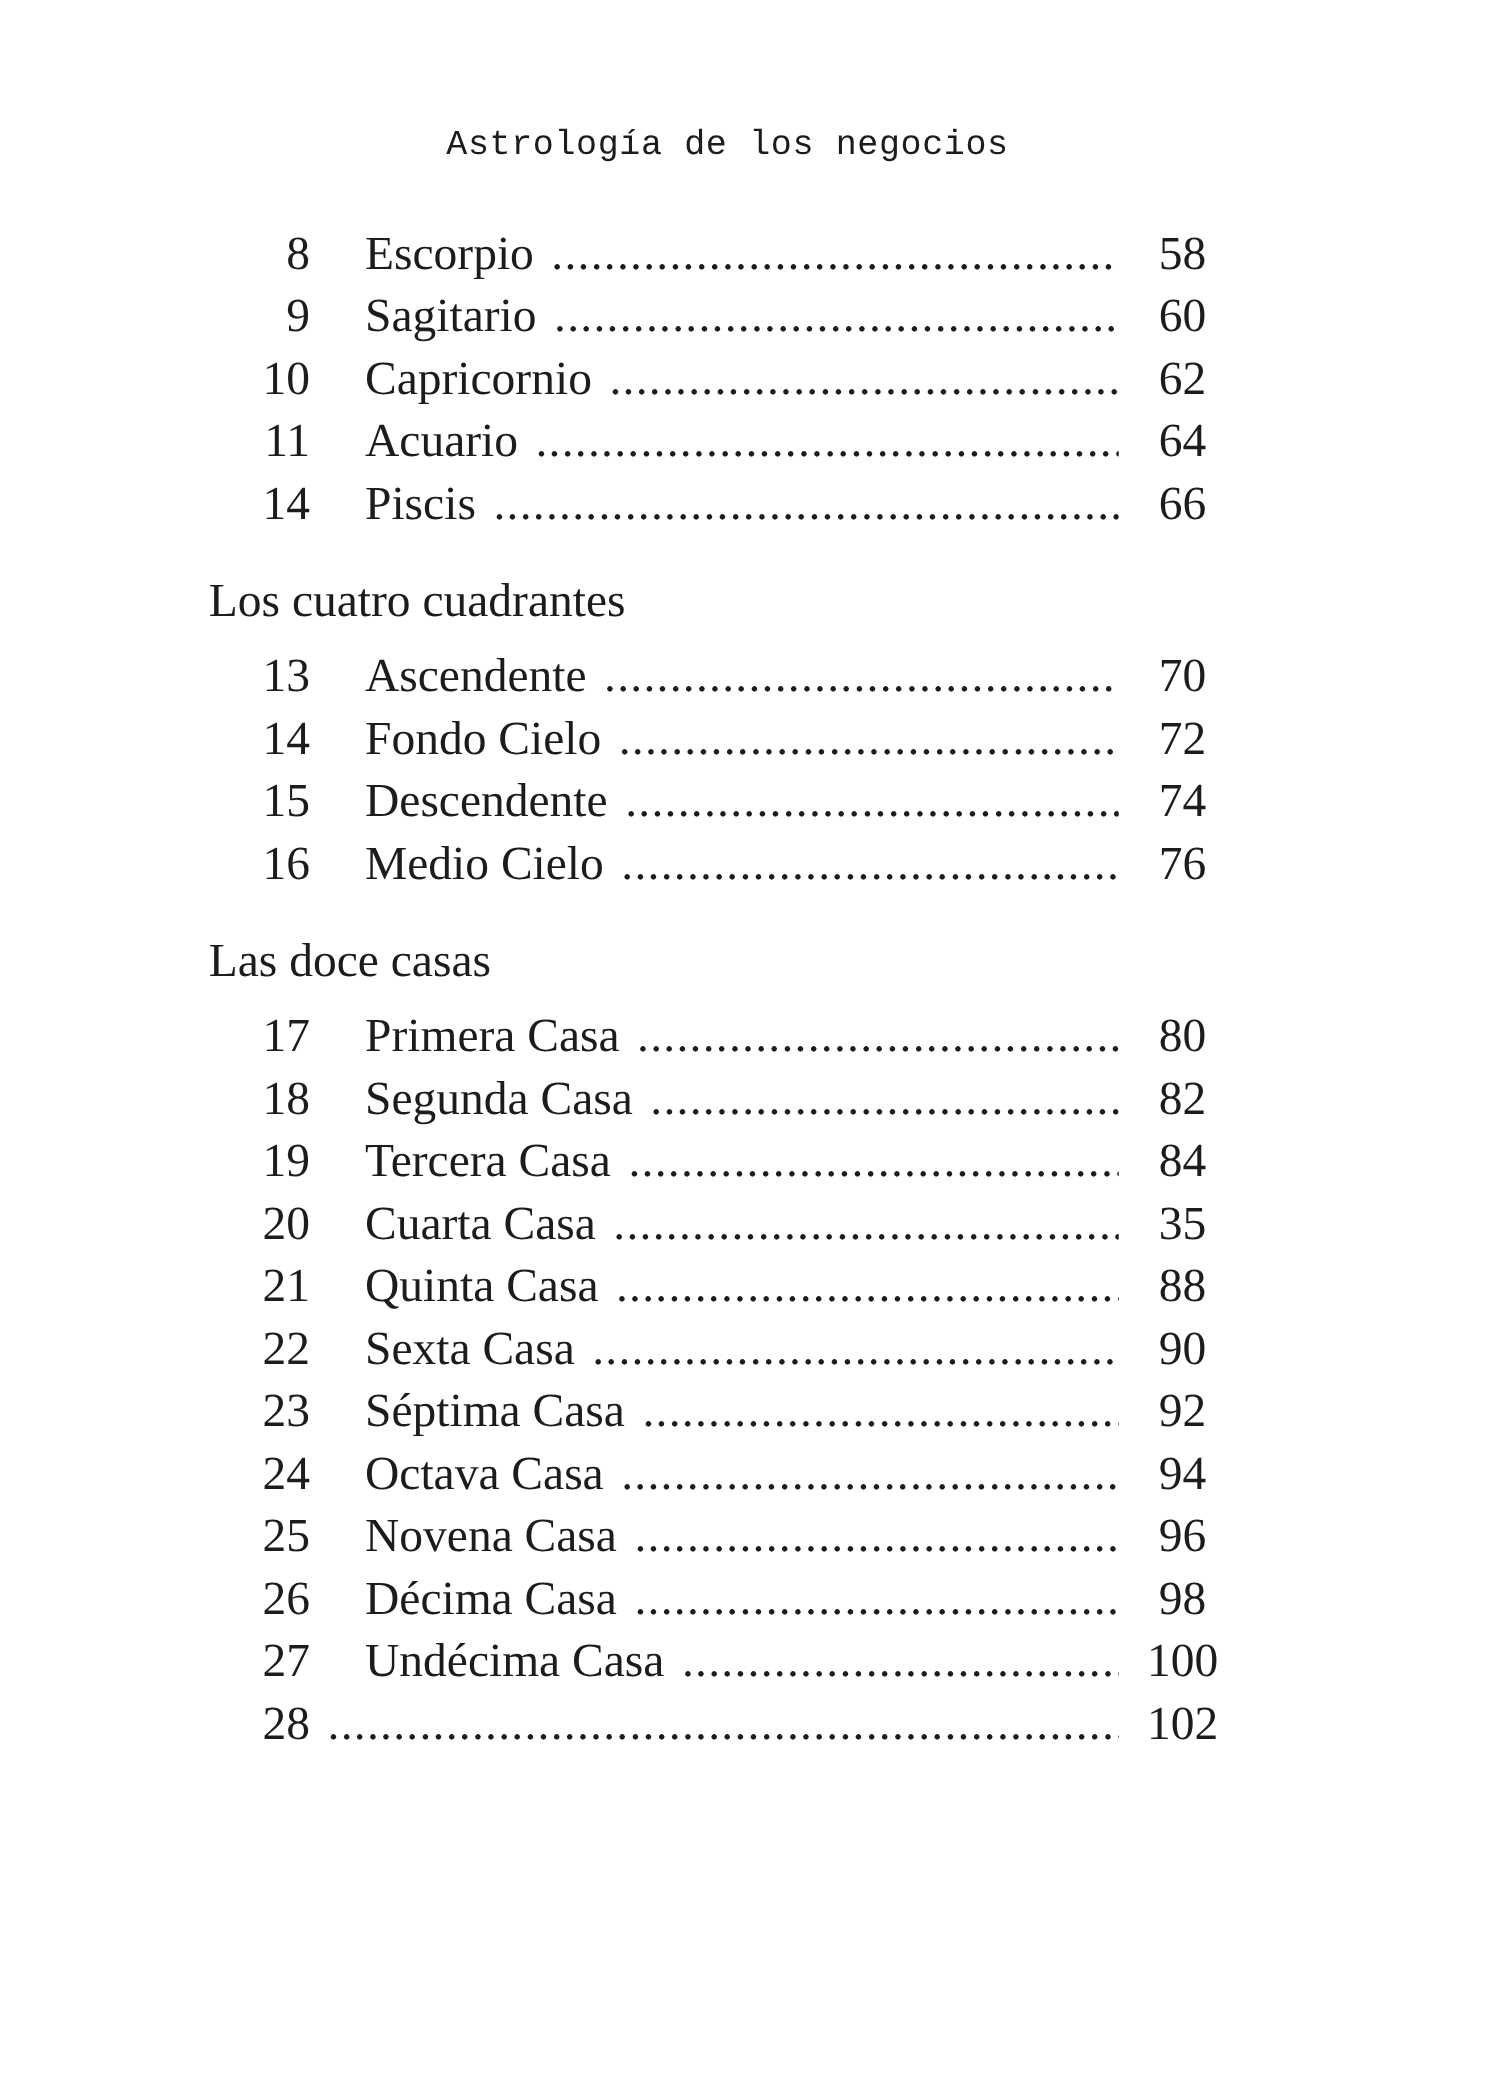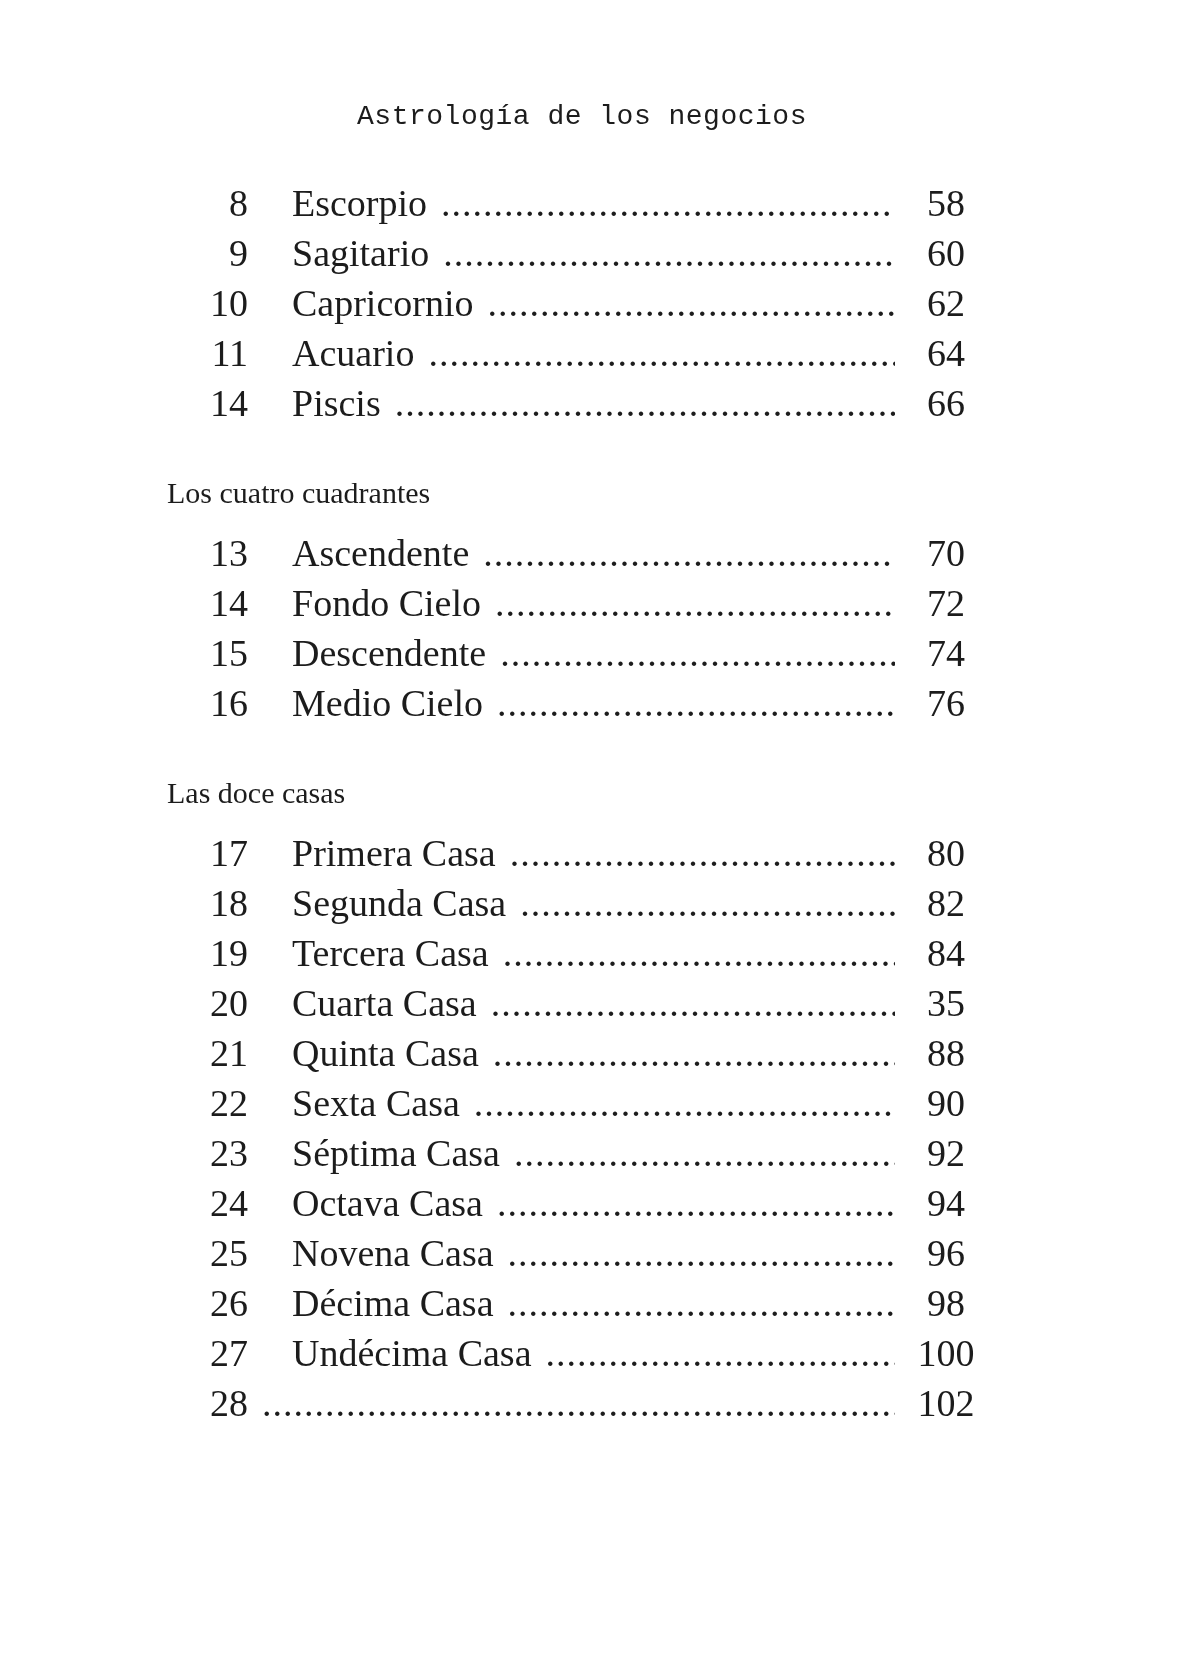--- a/index.html
+++ b/index.html
@@ -30,24 +30,24 @@
   }
   .toc {
     margin-top: 40px;
     margin-left: 167px;
     width: 830px;
     font-size: 38px;
     font-variant-numeric: oldstyle-nums;
     font-feature-settings: "onum" 1;
   }
   .toc-section-heading {
-    margin-top: 40px;
+    margin-top: 28px;
     margin-bottom: 10px;
     line-height: 50px;
-    font-size: 30px;
+    font-size: 38px;
     color: #1c1c1c;
     white-space: nowrap;
   }
   .toc-section-heading:empty { display: none; margin: 0; }
   .toc-row {
     display: flex;
     align-items: baseline;
     height: 50px;
     line-height: 50px;
     white-space: nowrap;

